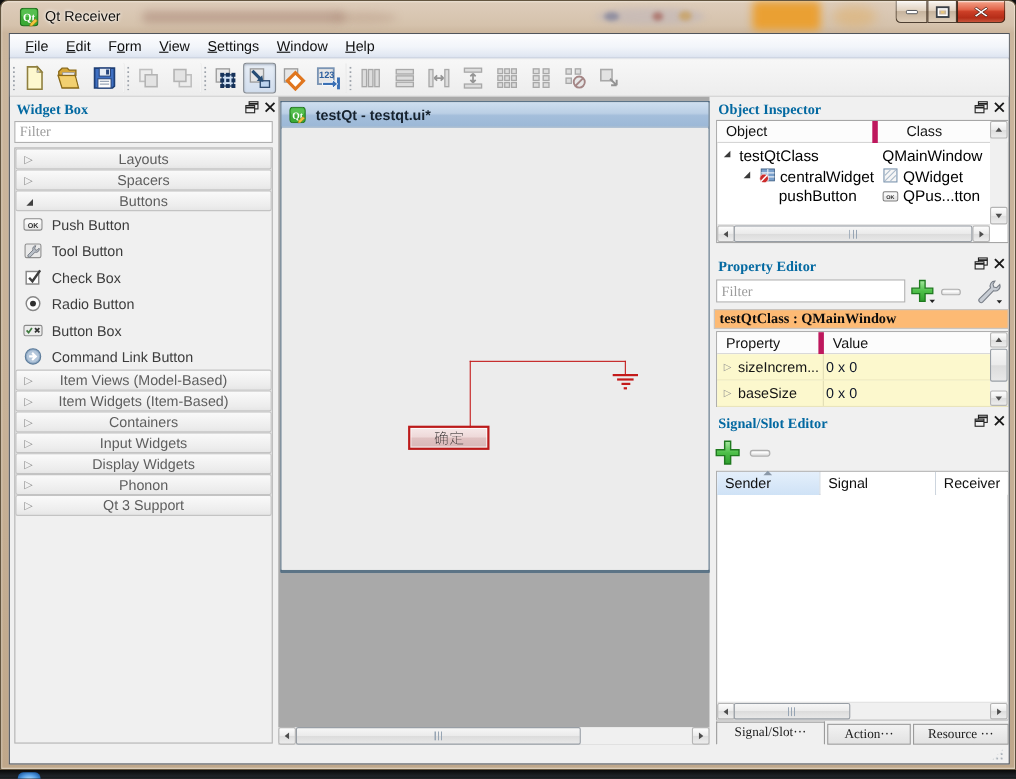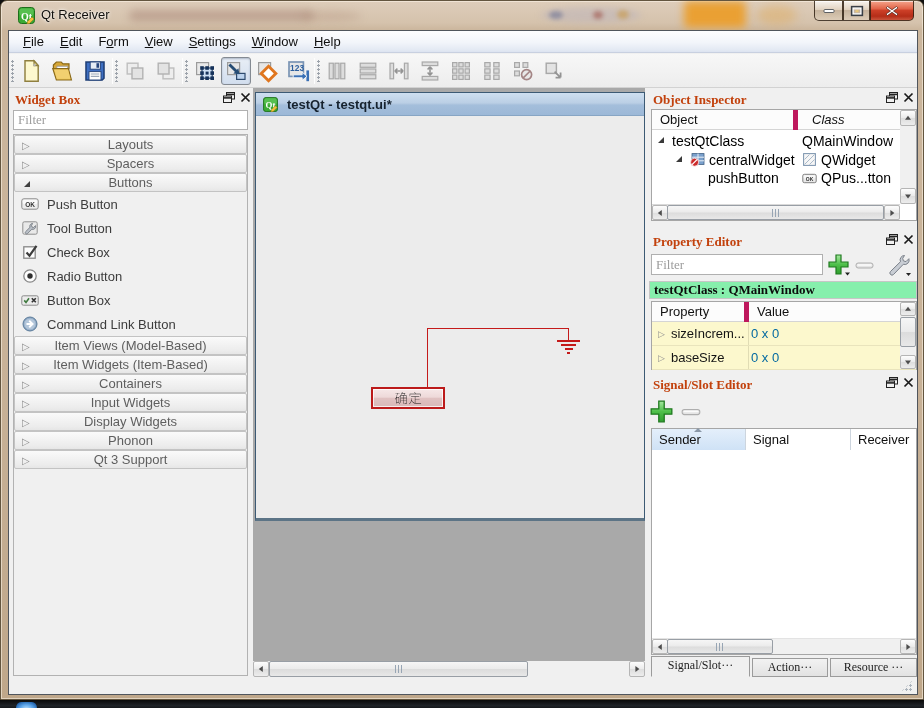--- a/index.html
+++ b/index.html
@@ -32,21 +32,21 @@
 
   
   #toolbar { position:absolute; left:0; top:23px; width:908px; height:34px; background:linear-gradient(180deg,#f7f7f7,#ededed); border-bottom:1px solid #d2d2d2; display:flex; align-items:center; }
   .tb-handle { width:3px; height:22px; margin:0 2px; background-image:radial-gradient(circle at 1.5px 1.5px,#9da3ab 1px,rgba(0,0,0,0) 1.1px); background-size:4px 4px; }
   .tb-sep { width:1px; height:26px; background:#c7c7c7; border-right:1px solid #fdfdfd; margin:0; }
   .tb-btn { width:30px; height:28px; margin-right:1px; display:flex; align-items:center; justify-content:center; border:1px solid transparent; border-radius:3px; }
   .tb-group1 .tb-btn { margin-right:2px; }
   .tb-btn.checked { background:linear-gradient(180deg,#e8eef6,#d2deee); border:1px solid #848a92; box-shadow:inset 0 1px 2px rgba(60,80,110,.35); }
 
   
-  .dock-title-text { position:absolute; font-family:"Liberation Serif","DejaVu Serif",serif; font-weight:bold; font-size:13px; color:#c2410c; }
+  .dock-title-text { position:absolute; font-family:"Liberation Serif","DejaVu Serif",serif; font-weight:bold; font-size:13px; color:#0369a1; }
   .panebtn { position:absolute; width:15px; height:14px; }
   .inputbox { position:absolute; background:#fff; border:1px solid #b0b0b0; }
   .inputbox .ph { font-family:"Liberation Serif","DejaVu Serif",serif; font-size:13px; color:#9c9c9c; padding-left:4px; line-height:18px; }
   .whitebox { position:absolute; background:#fff; border:1px solid #a6a6a6; }
 
   
   #wb-frame { position:absolute; left:4px; top:46px; width:235px; height:542px; border:1px solid #b2b2b2; background:#f0f0f0; }
   .wb-cat { position:relative; height:19px; background:linear-gradient(180deg,#fafafa,#ececec 80%,#e6e6e6); border:1px solid #c3c3c3; border-radius:2px; }
   .wb-cat .lbl { display:block; text-align:center; line-height:17px; font-size:13px; color:#5e5e5e; }
   .wb-cat .arr { position:absolute; left:7px; top:4px; width:10px; height:10px; font-size:10px; line-height:11px; color:#8f8f8f; }
@@ -78,21 +78,21 @@
   .grip-h { position:absolute; top:50%; transform:translate(-50%,-50%); width:8px; height:8px; background-image:repeating-linear-gradient(90deg,#97a5b4 0 1px,rgba(0,0,0,0) 1px 3px); }
 
   
   .hdr-row { position:absolute; left:0; top:0; width:100%; height:20px; background:#fcfcfc; border-bottom:1px solid #d5d5d5; }
   .hdr-cell { position:absolute; top:0; height:20px; line-height:20px; font-size:13px; color:#111; padding-left:8px; border-right:5px solid #be185d; }
   .tree-row { position:absolute; left:0; width:100%; height:18px; }
   .tree-row .txt { font-size:14px; color:#000000; }
 
   .pe-row { position:absolute; left:0; width:100%; height:24px; background:#fcf8cd; border-bottom:1px solid #e9e4bc; display:flex; align-items:center; }
   .pe-row .name { font-size:13px; color:#141414; }
-  .pe-row .val { position:absolute; left:99px; font-size:13px; color:#0369a1; }
+  .pe-row .val { position:absolute; left:99px; font-size:13px; color:#0f172a; }
 
   .ss-hcell { position:absolute; top:0; height:21px; line-height:21px; font-size:13px; color:#101010; padding-left:7px; border-right:1px solid #cdd5de; background:#fff; }
   .ss-hcell.sel { background:linear-gradient(180deg,#e4effb,#cfe2f6); }
 
   .tab { position:absolute; top:570px; height:19px; background:linear-gradient(180deg,#f2f2f2,#e2e2e2); border:1px solid #9b9b9b; text-align:center; font-family:"Liberation Serif","DejaVu Serif",serif; font-size:12px; color:#1c1c1c; line-height:17px; }
   .tab.active { top:568px; height:21px; background:#f0f0f0; border-bottom:1px solid #f0f0f0; z-index:3; }
 
   
   #statusgrip { position:absolute; right:4px; bottom:2px; width:12px; height:12px;
      background-image:radial-gradient(circle at 1.5px 1.5px,#aab2ba 1px,rgba(0,0,0,0) 1.2px); background-size:4px 4px;
@@ -478,21 +478,21 @@
             <path d="M4.5 3.4 h8" stroke="#222" stroke-width="1.6"></path>
             <rect x="1.5" y="5" width="8" height="6.5" fill="#f0f0f0" stroke="#222" stroke-width="1"></rect>
             <path d="M1.5 6.9 h8" stroke="#222" stroke-width="1.6"></path>
           </svg></span>
       <span class="panebtn" style="left:253px;top:3px;"><svg width="13" height="13" viewBox="0 0 13 13">
             <path d="M2.5 2.5 L10.5 10.5 M10.5 2.5 L2.5 10.5" stroke="#1a1a1a" stroke-width="1.7"></path>
           </svg></span>
       <div class="whitebox" style="left:2px;top:21px;width:266px;height:112px;">
         <div class="hdr-row">
           <div class="hdr-cell" style="left:0;width:146px;">Object</div>
-          <div class="hdr-cell" style="left:152px;width:102px;border-right:none;font-style:italic;">Class</div>
+          <div class="hdr-cell" style="left:164px;width:102px;border-right:none;">Class</div>
         </div>
         <div id="oi-rows">
             <div class="tree-row" style="top: 21px;">
               <span class="arr-exp" style="left:6px;top:6px;border-bottom-color:#3a3a3a;"></span>
               <span class="txt" style="position:absolute;left:20px;top:2px;">testQtClass</span>
               <span style="position:absolute;left:150px;top:2px;display:flex;align-items:center;">
                 <span class="txt">QMainWindow</span>
               </span>
             </div>
             <div class="tree-row" style="top: 39.5px;">
@@ -572,21 +572,21 @@
             <path d="M18 19.5 h5 l-2.5 3 z" fill="#222"></path>
           </svg></span>
       <span class="panebtn" style="left:204px;top:165px;width:24px;height:24px;"><svg width="24" height="24" viewBox="0 0 24 24">
             <rect x="3" y="10" width="17" height="5" rx="2.2" fill="#e4e4e4" stroke="#aeaeae" stroke-width="1"></rect>
             <rect x="4.2" y="11.2" width="14.6" height="1.6" rx="0.8" fill="#fbfbfb"></rect>
           </svg></span>
       <span class="panebtn" style="left:238px;top:165px;width:24px;height:24px;"><svg width="24" height="24" viewBox="0 0 24 24">
             <path d="M17.5 2.5 a4.4 4.4 0 0 0 -4 6.2 L3.5 18.5 a2.1 2.1 0 0 0 3 3 L16.3 11.3 a4.4 4.4 0 0 0 5.6 -5.6 l-2.9 2.9 -2.6 -0.7 -0.7 -2.6 z" fill="#c8cdd4" stroke="#797f88" stroke-width="1"></path>
             <path d="M19 20 h5 l-2.5 3 z" fill="#222"></path>
           </svg></span>
-      <div style="position:absolute;left:0;top:193px;width:268px;height:18px;background:#86efac;border:1px solid #c6c6c6;">
+      <div style="position:absolute;left:0;top:193px;width:268px;height:18px;background:#fdba74;border:1px solid #c6c6c6;">
         <span style="font-family:'Liberation Serif','DejaVu Serif',serif;font-weight:bold;font-size:13px;color:#0c0c0c;margin-left:4px;line-height:16px;display:inline-block;">testQtClass : QMainWindow</span>
       </div>
       <div class="whitebox" style="left:2px;top:213px;width:266px;height:69px;padding-left:44px;">
         <div class="hdr-row">
           <div class="hdr-cell" style="left:0;width:97px;">Property</div>
           <div class="hdr-cell" style="left:97px;width:151px;border-right:none;">Value</div>
         </div>
         <div id="pe-rows">
             <div class="pe-row" style="top: 20px;">
               <span style="margin-left:6px;color:#8f8f8f;font-size:9px;">▷</span>

